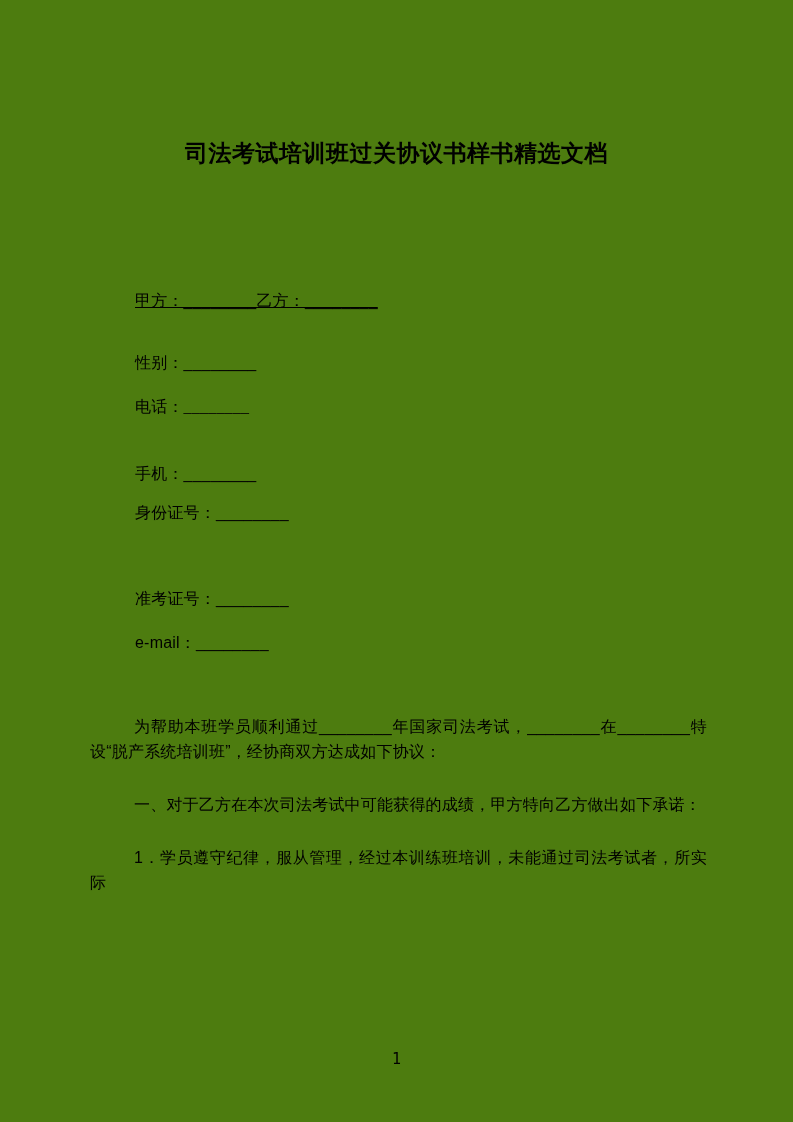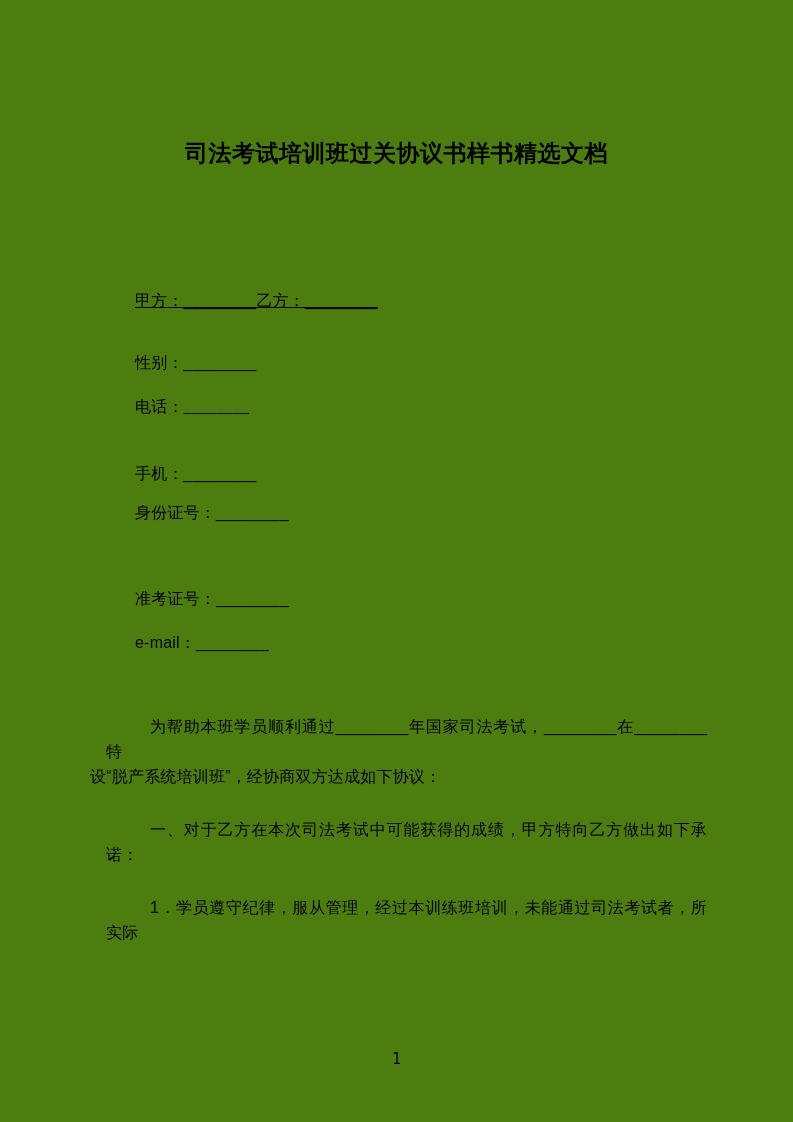--- a/index.html
+++ b/index.html
@@ -48,21 +48,21 @@
     font-size: 16px;
   }
   .para { margin-bottom: 28px; }
   .para:last-child { margin-bottom: 0; }
   .line {
     line-height: 25px;
     text-align: justify;
     letter-spacing: 0.2px;
   }
   .para .line:not(:last-child) { text-align-last: justify; }
-  .para .line.first { text-indent: 44px; margin-left: 16px; }
+  .para .line.first { text-indent: 44px; }
   .page-number {
     position: absolute;
     top: 1050px;
     left: 0;
     width: 100%;
     text-align: center;
     font-size: 15px;
     font-family: "DejaVu Sans Mono", monospace;
   }
 </style>

